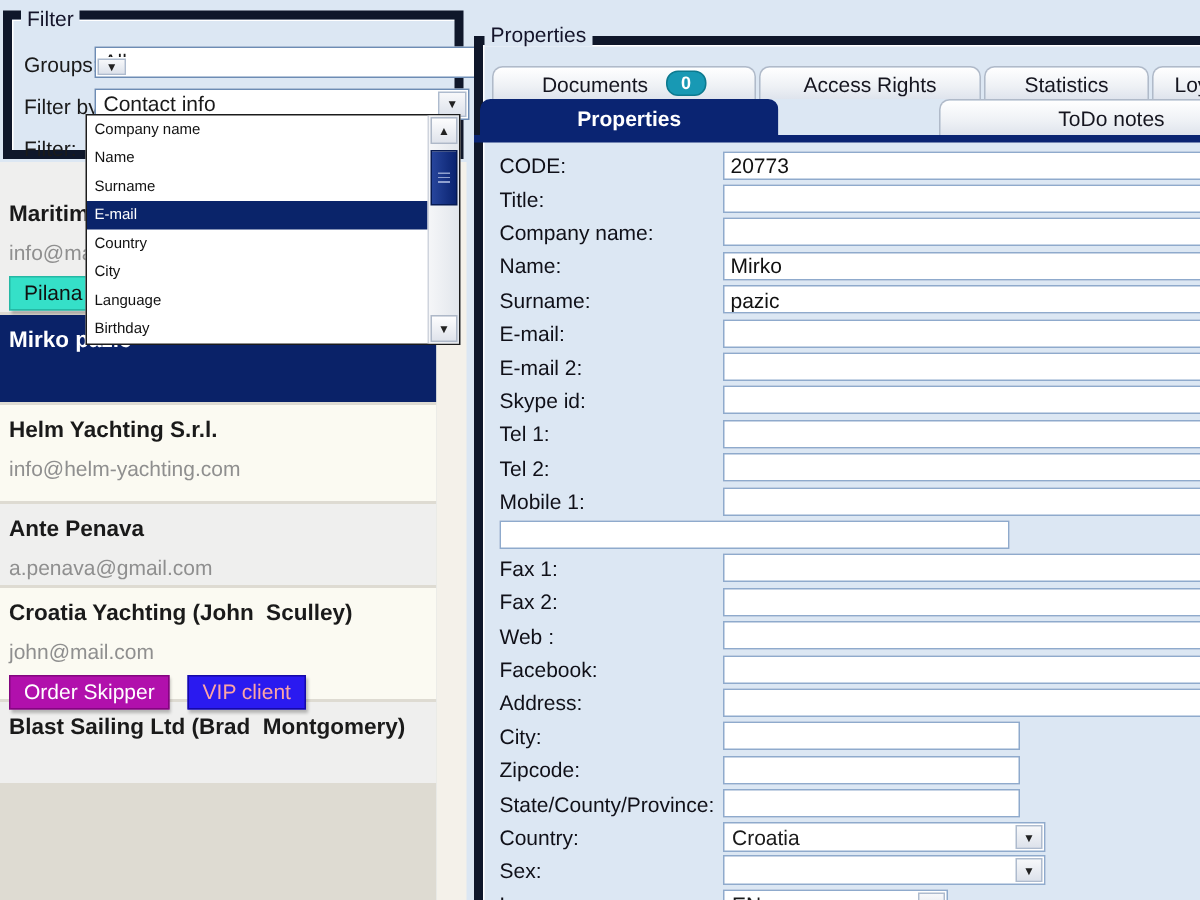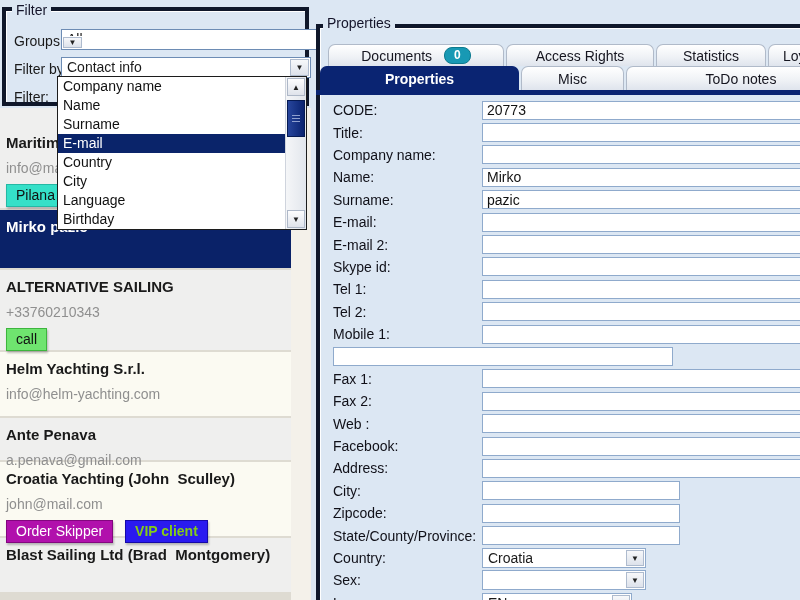--- a/index.html
+++ b/index.html
@@ -4,21 +4,21 @@
 <style>
   * { margin:0; padding:0; box-sizing:border-box; }
   html,body { width:800px; height:600px; }
   body {
     position:relative; overflow:hidden;
     background:#dce7f3;
     font-family:"Liberation Sans", sans-serif;
     color:#1a1a1a; font-size:14px;
   }
   
-  .gb { position:absolute; border:4px solid #0f172a; box-shadow: inset 1px 1px 0 #ffffff; }
+  .gb { position:absolute; border:6px solid #0f172a; box-shadow: inset 1px 1px 0 #ffffff; }
   .gb-label { position:absolute; top:-9px; left:6px; background:#dce7f3; padding:0 4px; font-size:14px; color:#14142a; }
   
   #left { position:absolute; left:0; top:0; width:313px; height:600px; }
   #filterbox { left:2px; top:7px; width:307px; height:99px; }
   .flab { position:absolute; left:8px; font-size:14px; }
   .combo { position:absolute; display:flex; background:#fff; border:1px solid #6d8cb4; height:21px; }
   .combo .cval { flex:1; font-size:14px; line-height:19px; padding-left:5px; overflow:hidden; white-space:nowrap; }
   .combo .cbtn { width:19px; margin:1px; background:linear-gradient(#f7f8fa,#dde2eb); border:1px solid #aebbce; display:flex; align-items:center; justify-content:center; }
   .combo .cbtn::after { content:"▼"; font-size:8px; color:#222; }
   
@@ -29,25 +29,25 @@
   .crow.sel { background:#0a2268; }
   .cname { font-size:15px; font-weight:bold; color:#1a1a1a; white-space:pre; margin-bottom:9px; }
   .sel .cname { color:#ffffff; }
   .cemail { font-size:14px; color:#8f8f8f; margin-bottom:8px; white-space:nowrap; }
   .ctags { margin-top:2px; }
   .tag { display:inline-block; padding:2px 9px 3px 9px; font-size:14px; margin-right:8px;
          box-shadow:1px 2px 2px rgba(0,0,0,0.25); white-space:nowrap; }
   .tag-teal    { background:#35e0c8; border:1px solid #25b8a4; color:#111; }
   .tag-green   { background:#6fe46f; border:1px solid #3db53d; color:#111; }
   .tag-magenta { background:#b110ac; border:1px solid #83067f; color:#fff; }
-  .tag-blue    { background:#2a1af0; border:1px solid #1509a8; color:#84cc16;font-weight:bold; }
+  .tag-blue    { background:#2a1af0; border:1px solid #1509a8; color:#fca5a5; }
   
   #dlist { position:absolute; left:57px; top:76px; width:250px; height:154px; background:#ffffff;
            border:1px solid #1c1c1c; z-index:10; }
-  .ditem { height:19px; line-height:19px; font-size:14px; padding-left:5px; margin-right:21px;
+  .ditem { height:19px; line-height:19px; font-size:10px; padding-left:5px; margin-right:21px;
            white-space:nowrap; color:#111; }
   .ditem.hl { background:#0a246a; color:#ffffff; }
   .dsb { position:absolute; right:0; top:0; width:21px; height:100%;
          background:linear-gradient(to right,#f5f6f8,#e2e6ec); border-left:1px solid #cfd4dd; }
   .dsb-btn { position:absolute; left:1px; width:18px; height:18px;
              background:linear-gradient(#fdfdfe,#dfe3eb); border:1px solid #aeb8c8;
              display:flex; align-items:center; justify-content:center; }
   .dsb-btn span { font-size:8px; color:#222; }
   .dsb-thumb { position:absolute; left:1px; top:23px; width:18px; height:37px;
                background:linear-gradient(to right,#27459c,#0a2370); border:1px solid #061a52; }
@@ -71,21 +71,21 @@
   .flabel { width:149px; flex:none; font-size:14px; color:#101018; white-space:pre; }
   .ti { height:19px; border:1px solid #8faacc; background:#fff; font-size:14px; padding:0 4px;
         font-family:"Liberation Sans",sans-serif; color:#111; outline:none; }
   .ti.long { width:340px; }
   .ti.short { width:198px; }
   .fcombo { height:20px; border:1px solid #8faacc; background:#fff; display:flex; }
   .fcombo .cval { flex:1; font-size:14px; line-height:18px; padding-left:5px; overflow:hidden; }
   .fcombo .cbtn { width:18px; margin:1px; background:linear-gradient(#f7f8fa,#dde2eb);
         border:1px solid #aebbce; display:flex; align-items:center; justify-content:center; }
   .fcombo .cbtn::after { content:"▼"; font-size:8px; color:#222; }
-  .fcombo.w202 { width:164px; } .fcombo.w150 { width:150px; }
+  .fcombo.w202 { width:215px; } .fcombo.w150 { width:150px; }
 </style>
 </head>
 <body>
 
 <div id="left">
 
   <div id="filterbox" class="gb">
     <span class="gb-label">Filter</span>
 
     <span class="flab" style="top:22px">Groups:</span>
@@ -108,32 +108,27 @@
     <div class="crow" style="height:100px; padding-top:26px;">
       <div class="cname">Maritima</div>
       <div class="cemail">info@ma</div>
       <div class="ctags"><span class="tag tag-teal">Pilana ag</span></div>
     </div>
 
     <div class="crow sel" style="height:58px;">
       <div class="cname">Mirko pazic</div>
     </div>
 
-    <div class="crow" style="height:80px;">
-      <div class="cname">ALTERNATIVE SAILING</div>
-      <div class="cemail">+33760210343</div>
-      <div class="ctags"><span class="tag tag-green">call</span></div>
-    </div>
 
     <div class="crow alt" style="height:64px;">
       <div class="cname">Helm Yachting S.r.l.</div>
       <div class="cemail">info@helm-yachting.com</div>
     </div>
 
-    <div class="crow" style="height:42px;">
+    <div class="crow" style="height:54px;">
       <div class="cname">Ante Penava</div>
       <div class="cemail">a.penava@gmail.com</div>
     </div>
 
     <div class="crow alt" style="height:74px;">
       <div class="cname">Croatia Yachting (John  Sculley)</div>
       <div class="cemail">john@mail.com</div>
       <div class="ctags">
         <span class="tag tag-magenta">Order Skipper</span>
         <span class="tag tag-blue">VIP client</span>
@@ -181,23 +176,20 @@
   <div class="tab" style="left:343px; top:30px; width:110px;">
     <span>Statistics</span>
   </div>
   <div class="tab cut" style="left:455px; top:30px; width:150px;">
     <span>Loy</span>
   </div>
 
   <div class="tab active" style="left:7px; top:52px; width:199px;">
     <span>Properties</span>
   </div>
-  <div class="tab" style="left:208px; top:52px; width:103px; height:24px;">
-    <span>Misc</span>
-  </div>
   <div class="tab" style="left:313px; top:52px; width:230px; height:24px;">
     <span>ToDo notes</span>
   </div>
   <div id="tabbar2-line"></div>
 
   <div id="form">
     <div class="frow">
         <span class="flabel">CODE:</span>
         <input class="ti long" value="20773" style="">
       </div>

